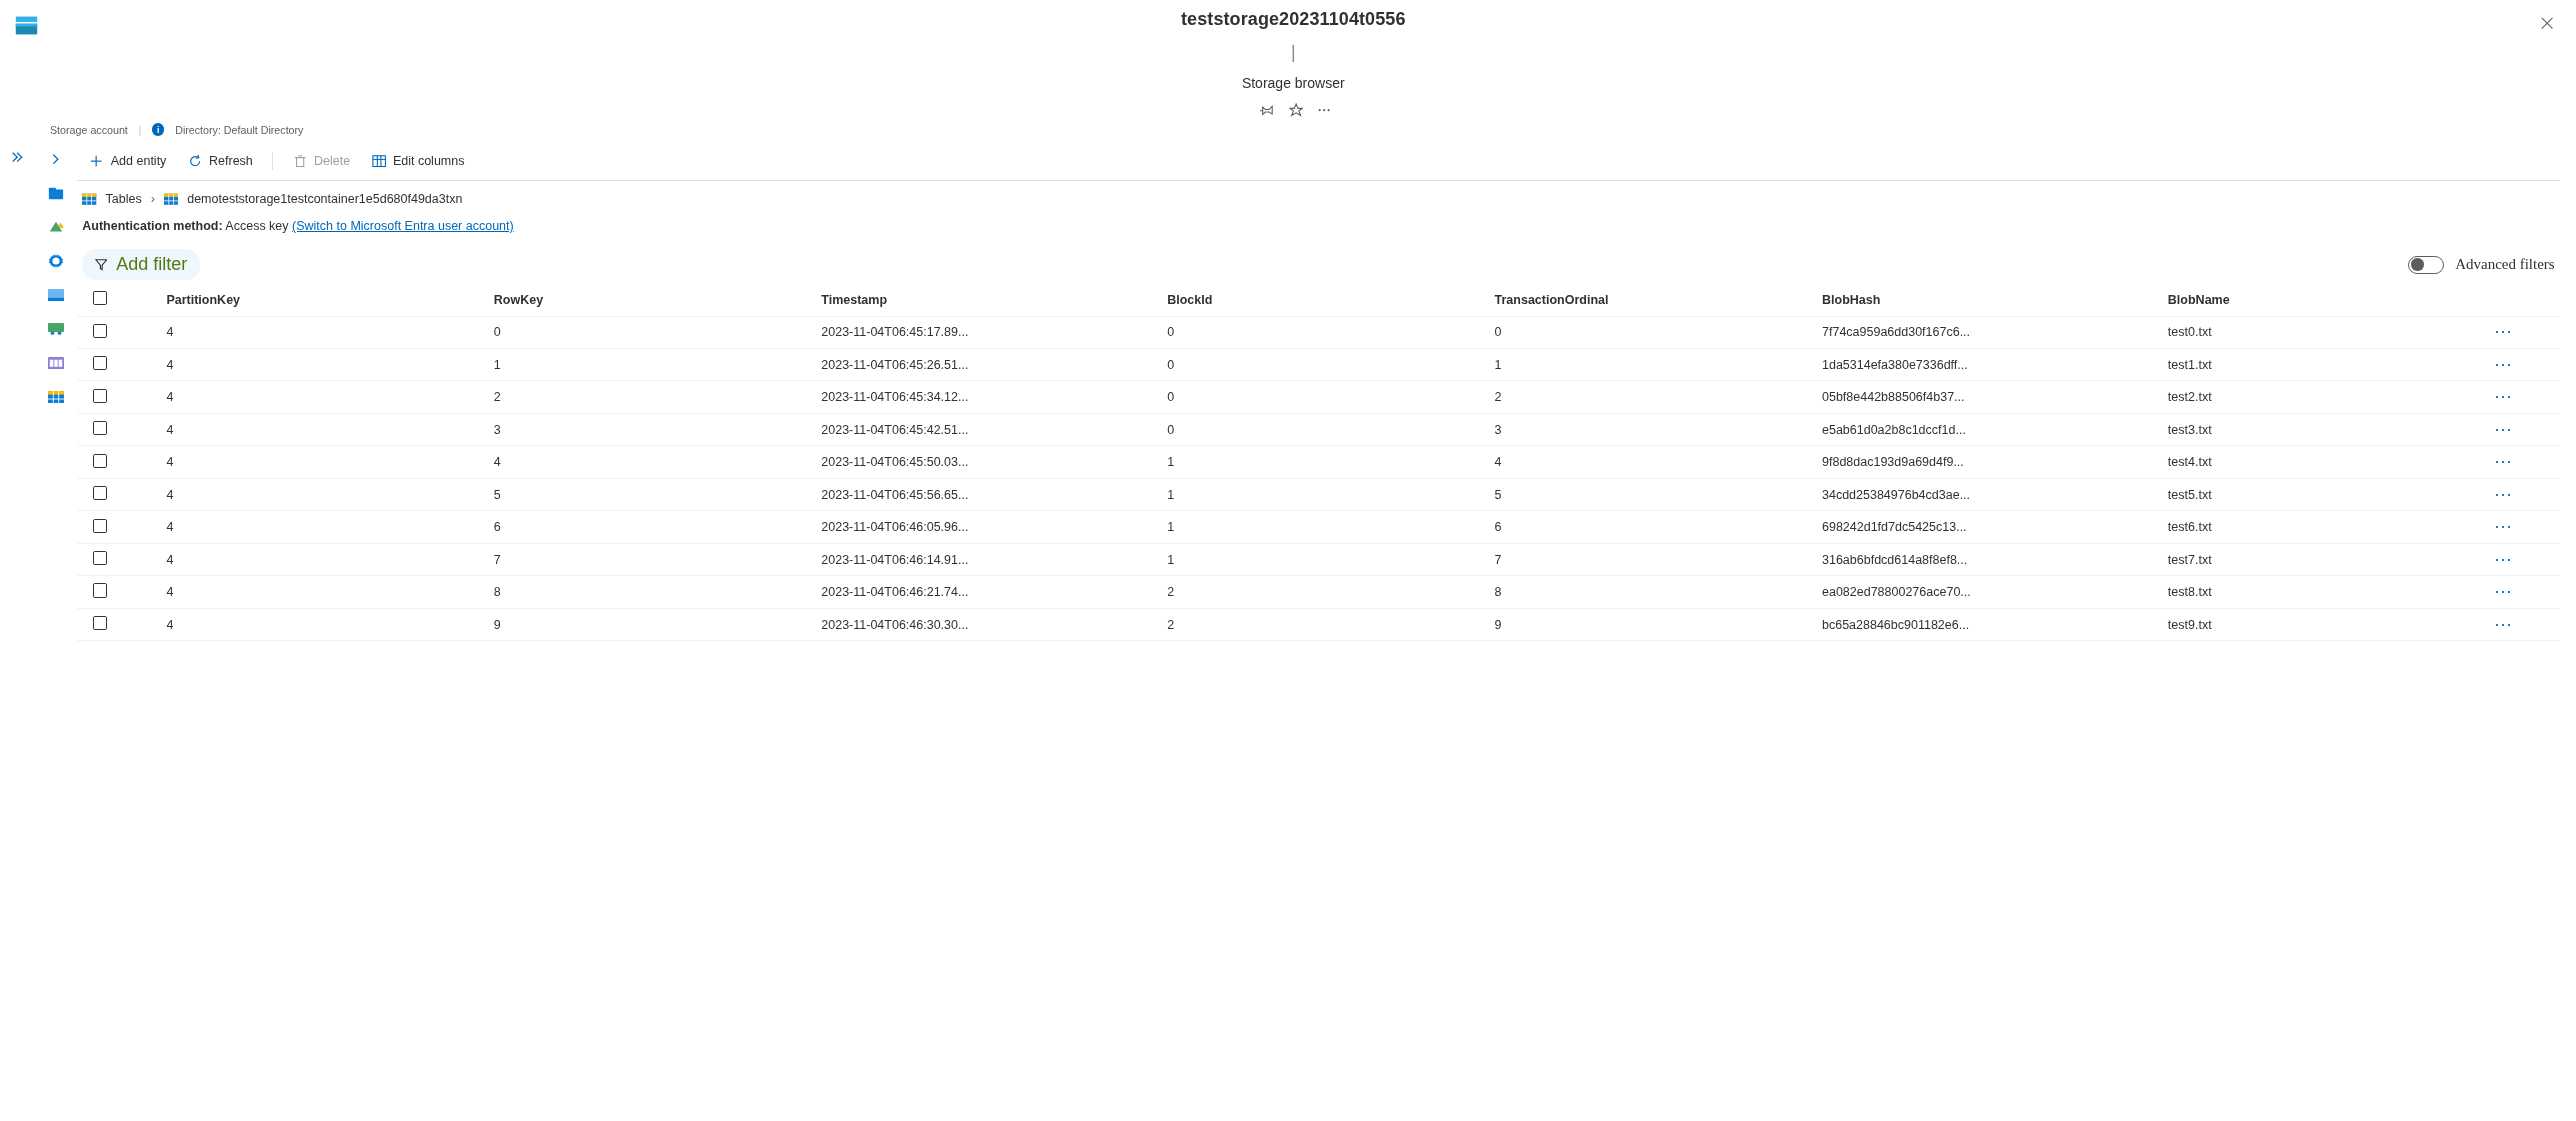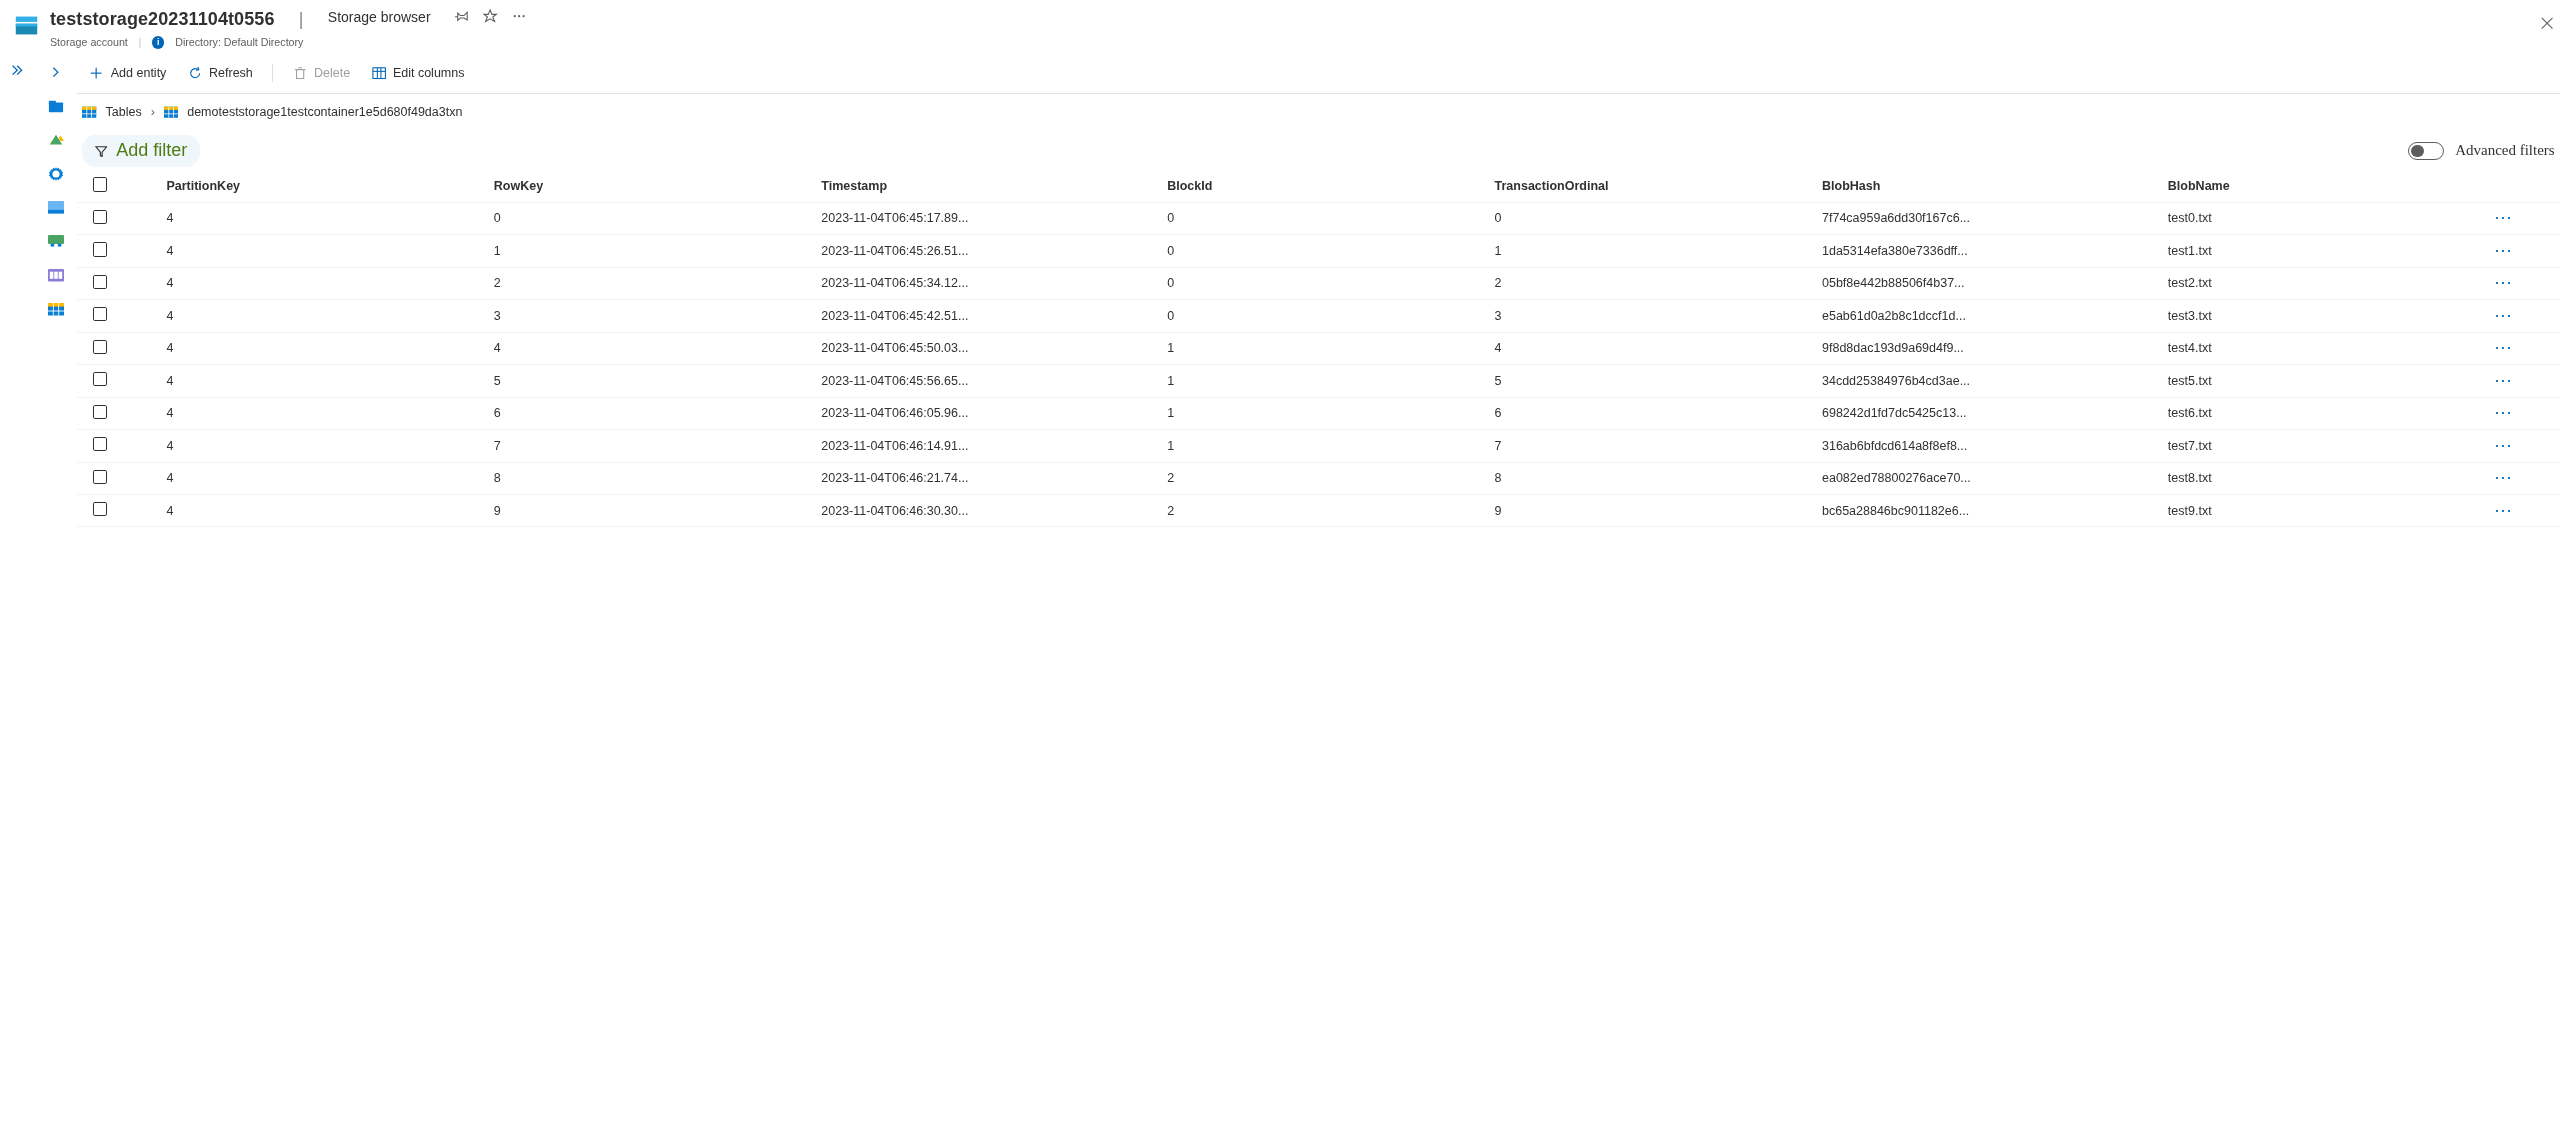--- a/index.html
+++ b/index.html
@@ -1,21 +1,21 @@
 <!DOCTYPE html>
 <html style="font-size:14.3px"><head>
   <meta charset="utf-8">
   <style>
     * { box-sizing: border-box; margin: 0; padding: 0; }
     body { font-family: "Segoe UI", Arial, sans-serif; font-size: 11.6px; color: #323130; background: #fff; }
 
     .header { display: flex; align-items: flex-start; padding: 9px 18px 7.1px 14.3px; }
     .header-icon { width: 25px; height: 25px; margin-right: 10.7px; margin-top: 3.6px; }
     .header-text { flex: 1; }
-    .title-row { display: flex; align-items: flex-start; gap: 19px; }
+    .title-row { display: flex; align-items: center; gap: 12px; flex-direction: column; }
     .title-main { font-size: 18px; font-weight: 600; letter-spacing: 0.1px; }
     .title-sep { font-size: 18px; color: #888; margin: 0 5.3px; font-weight: 300; }
     .title-sub { font-size: 14px; color: #323130; font-weight: 400; }
     .title-actions { display: flex; gap: 14.3px; margin-left: 5.3px; color: #605e5c; }
     .subtitle-row { display: flex; align-items: center; gap: 10.7px; margin-top: 6px; font-size: 10.7px; color: #605e5c; }
     .info-icon { display:inline-flex; align-items:center; justify-content:center; width:12.5px; height:12.5px; border-radius:50%; background:#0067b8; color:#fff; font-size:9px; font-weight:bold; }
     .close-btn { color: #605e5c; cursor: pointer; font-size: 14.3px; padding: 3.6px; margin-top: 3.6px; }
 
     .layout { display: flex; }
     .expand-bar { width: 34px; display:flex; justify-content:center; padding-top: 7.1px; color:#0067b8; }
@@ -225,20 +225,25 @@
       <svg width="14.3" height="12.5" viewBox="0 0 18 14">
           <rect width="18" height="14" fill="#0a7dd6"></rect>
           <rect width="18" height="4" fill="#ffb900"></rect>
           <line x1="6" y1="0" x2="6" y2="14" stroke="#fff"></line>
           <line x1="12" y1="0" x2="12" y2="14" stroke="#fff"></line>
           <line x1="0" y1="9" x2="18" y2="9" stroke="#fff"></line>
         </svg>
       <span>demoteststorage1testcontainer1e5d680f49da3txn</span>
     </div>
 
+    <div class="auth-row">
+      <span class="auth-label">Authentication method:</span>
+      <span>Access key</span>
+      <span class="auth-link">(Switch to Microsoft Entra user account)</span>
+    </div>
 
     <div class="filter-row">
       <div class="add-filter-pill">
         <svg width="12.5" height="12.5" viewBox="0 0 14 14" stroke="#323130" fill="none" stroke-width="1.3">
             <path d="M1 2h12l-5 6v5l-2-1v-4z"></path>
           </svg>
         <span>Add filter</span>
       </div>
       <div class="adv-filters">
         <div class="toggle"></div>

